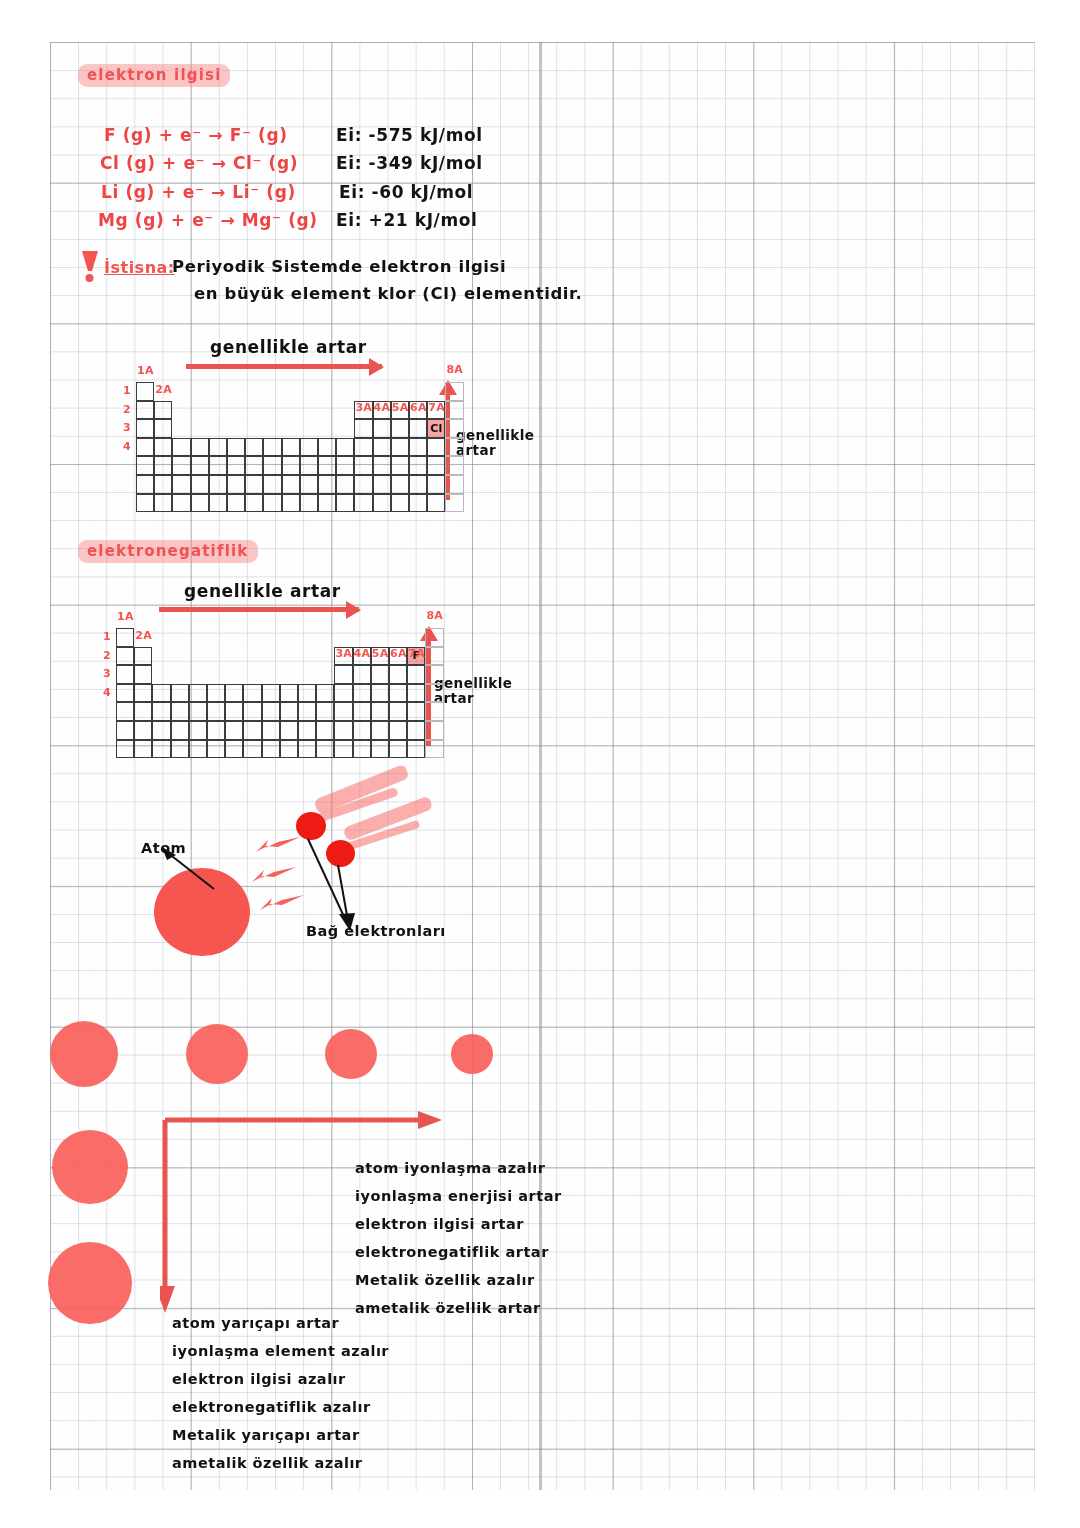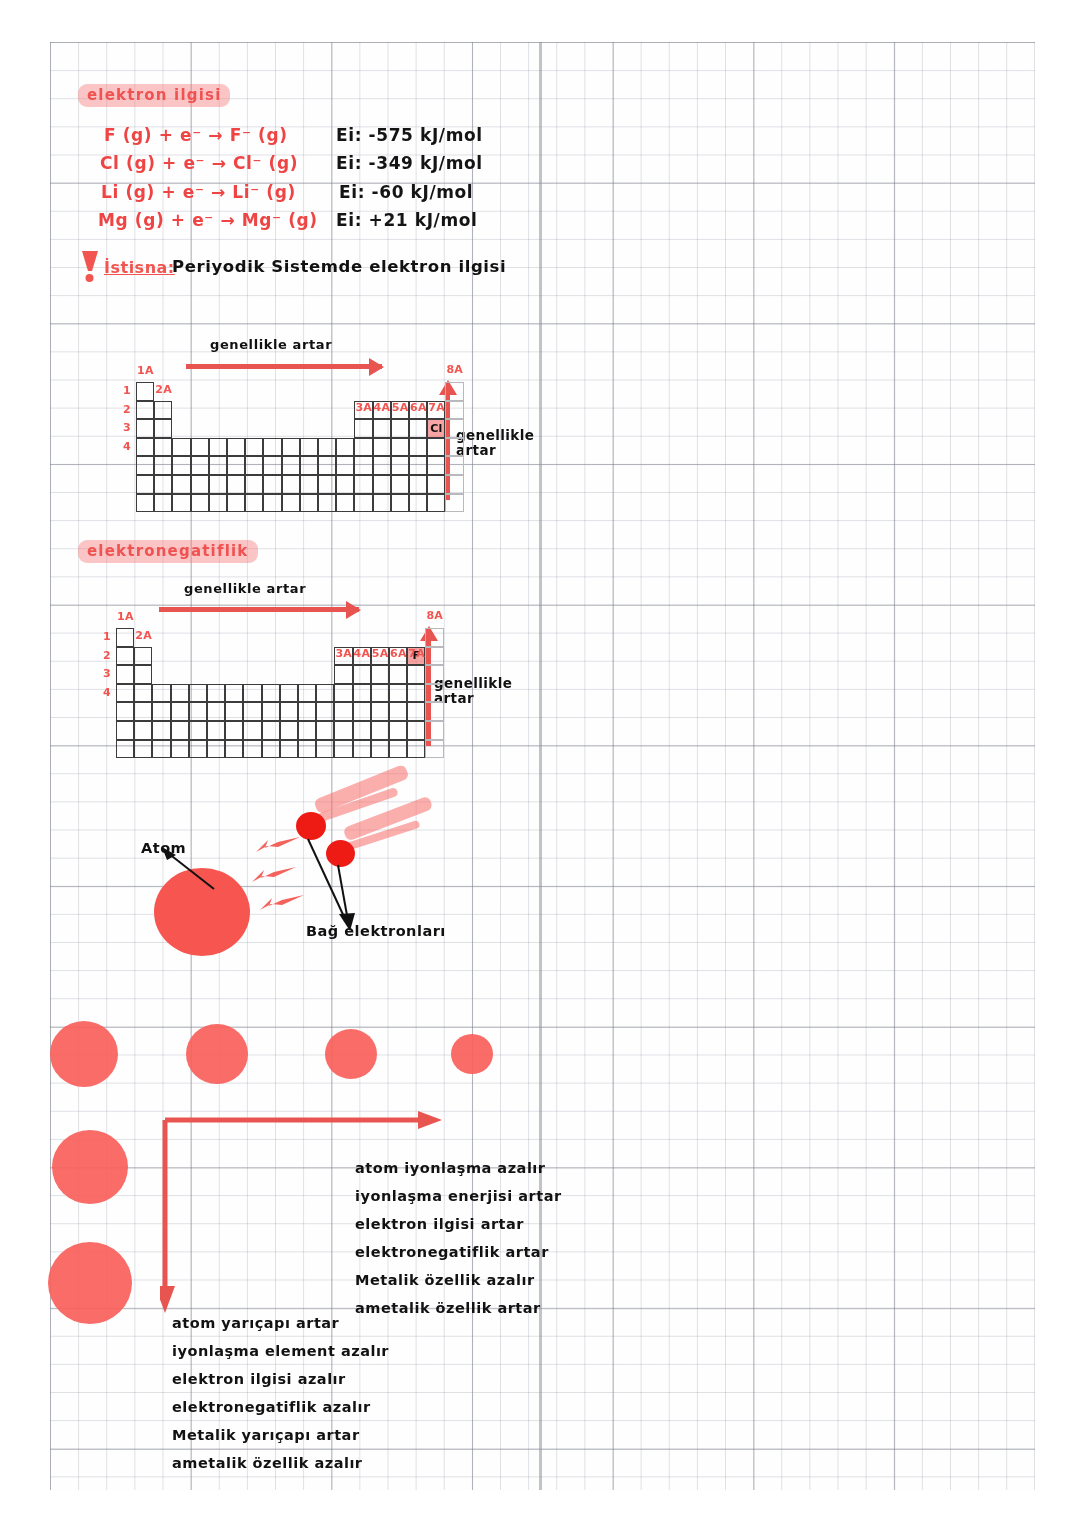--- a/index.html
+++ b/index.html
@@ -142,21 +142,21 @@
     content: "";
     position: absolute;
     top: -2px; left: 50%;
     transform: translateX(-50%);
     border-bottom: 15px solid #e8544f;
     border-left: 9px solid transparent;
     border-right: 9px solid transparent;
   }
   .arrow-label {
     position: absolute;
-    font-size: 13px; font-weight: 700;
+    font-size: 17px; font-weight: 700;
     color: #111; letter-spacing: 0.6px;
     white-space: nowrap;
   }
   .arrow-label-v {
     position: absolute;
     font-size: 13.5px; font-weight: 700;
     color: #111; letter-spacing: 0.4px;
     line-height: 15px;
     white-space: nowrap;
   }
@@ -209,40 +209,41 @@
   .lrow { position: absolute; }
 </style>
 </head>
 <body>
 
 <div id="page">
 
   <div id="grid"></div>
   <div id="spine"></div>
 
-  <div class="section-header" style="left:78px; top:84px;">elektron ilgisi</div>
+  <div class="section-header" style="left:78px; top:64px;">elektron ilgisi</div>
 
   <div class="eq" style="left:104px; top:125px;">F (g) + e⁻ → F⁻ (g)</div>
   <div class="ei" style="left:336px; top:125px;">Ei: -575 kJ/mol</div>
 
   <div class="eq" style="left:100px; top:153px;">Cl (g) + e⁻ → Cl⁻ (g)</div>
   <div class="ei" style="left:336px; top:153px;">Ei: -349 kJ/mol</div>
 
   <div class="eq" style="left:101px; top:182px;">Li (g) + e⁻ → Li⁻ (g)</div>
   <div class="ei" style="left:339px; top:182px;">Ei: -60 kJ/mol</div>
 
   <div class="eq" style="left:98px; top:210px;">Mg (g) + e⁻ → Mg⁻ (g)</div>
   <div class="ei" style="left:336px; top:210px;">Ei: +21 kJ/mol</div>
 
   <svg class="excl" viewBox="0 0 22 34">
     <path d="M3 2 L19 2 L13 22 L9 22 Z" fill="#f2554f"></path>
     <circle cx="10.5" cy="29" r="4" fill="#f2554f"></circle>
   </svg>
   <div class="note-label" style="left:104px; top:258px;text-decoration:underline;">İstisna:</div>
   <div class="note-line" style="left:172px; top:257px;">Periyodik Sistemde elektron ilgisi</div>
+  <div class="note-line" style="left:194px; top:284px;">en büyük element klor (Cl) elementidir.</div>
 
   <div class="arrow-h" style="left:186px; top:364px; width:196px;"></div>
   <div class="arrow-label" style="left:210px; top:337px;">genellikle artar</div>
 
   <div class="arrow-v" style="left:445px; top:382px; height:118px;"></div>
   <div class="arrow-label-v" style="left:456px; top:428px;"><span>genellikle</span><br><span>artar</span></div>
 
   <div class="ptable" id="ptable1" style="left: 136px; top: 382px;">
       <div class="pcell" style="left: 0px; top: 0px; width: 18.2px; height: 18.6px;"></div>
       <div class="pcell-noble" style="left: 309.4px; top: 0px; width: 18.2px; height: 18.6px;"></div>

